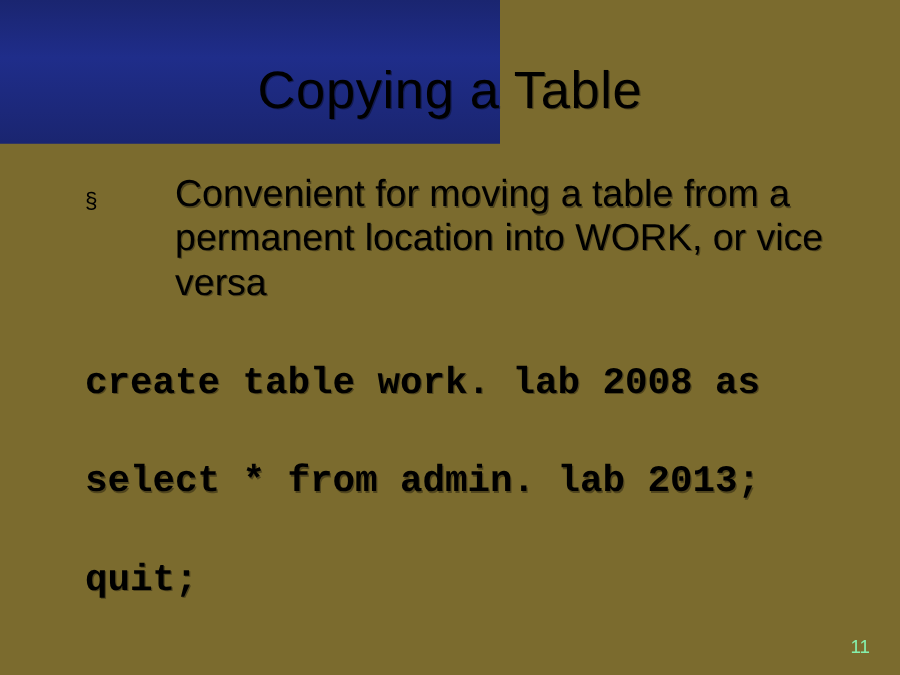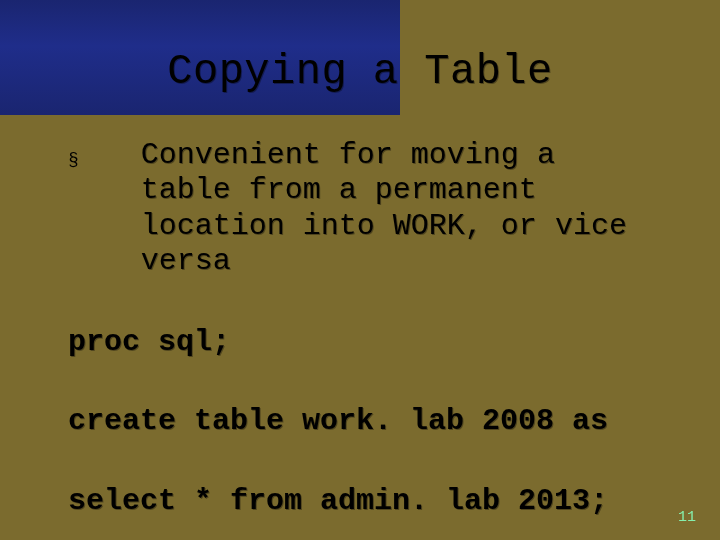--- a/index.html
+++ b/index.html
@@ -1,15 +1,15 @@
 <!DOCTYPE html>
 <html><head>
 <meta charset="utf-8">
 <style>
-  * { margin: 0; padding: 0; box-sizing: border-box; font-family: Liberation Mono, monospace; }
+  * { margin: 0; padding: 0; box-sizing: border-box; }
   html, body { width: 720px; height: 540px; overflow: hidden; }
   body {
     background: #7b6b2e;
     font-family: Arial, Helvetica, sans-serif;
     position: relative;
   }
   .title-band {
     position: absolute;
     top: 0;
     left: 0;
@@ -76,20 +76,19 @@
 <div class="title-band"></div>
 
 <h1 class="slide-title">Copying a Table</h1>
 
 <div class="content">
   <div class="bullet-row">
     <span class="bullet-mark">§</span>
     <span class="bullet-text">Convenient for moving a table from a permanent location into WORK, or vice versa</span>
   </div>
   <div class="code-block">
-    <div>proc sql;</div>
     <div>create table work. lab 2008 as</div>
     <div>select * from admin. lab 2013;</div>
     <div>quit;</div>
   </div>
 </div>
 
 <div class="page-number">11</div>
 
 </body></html>

